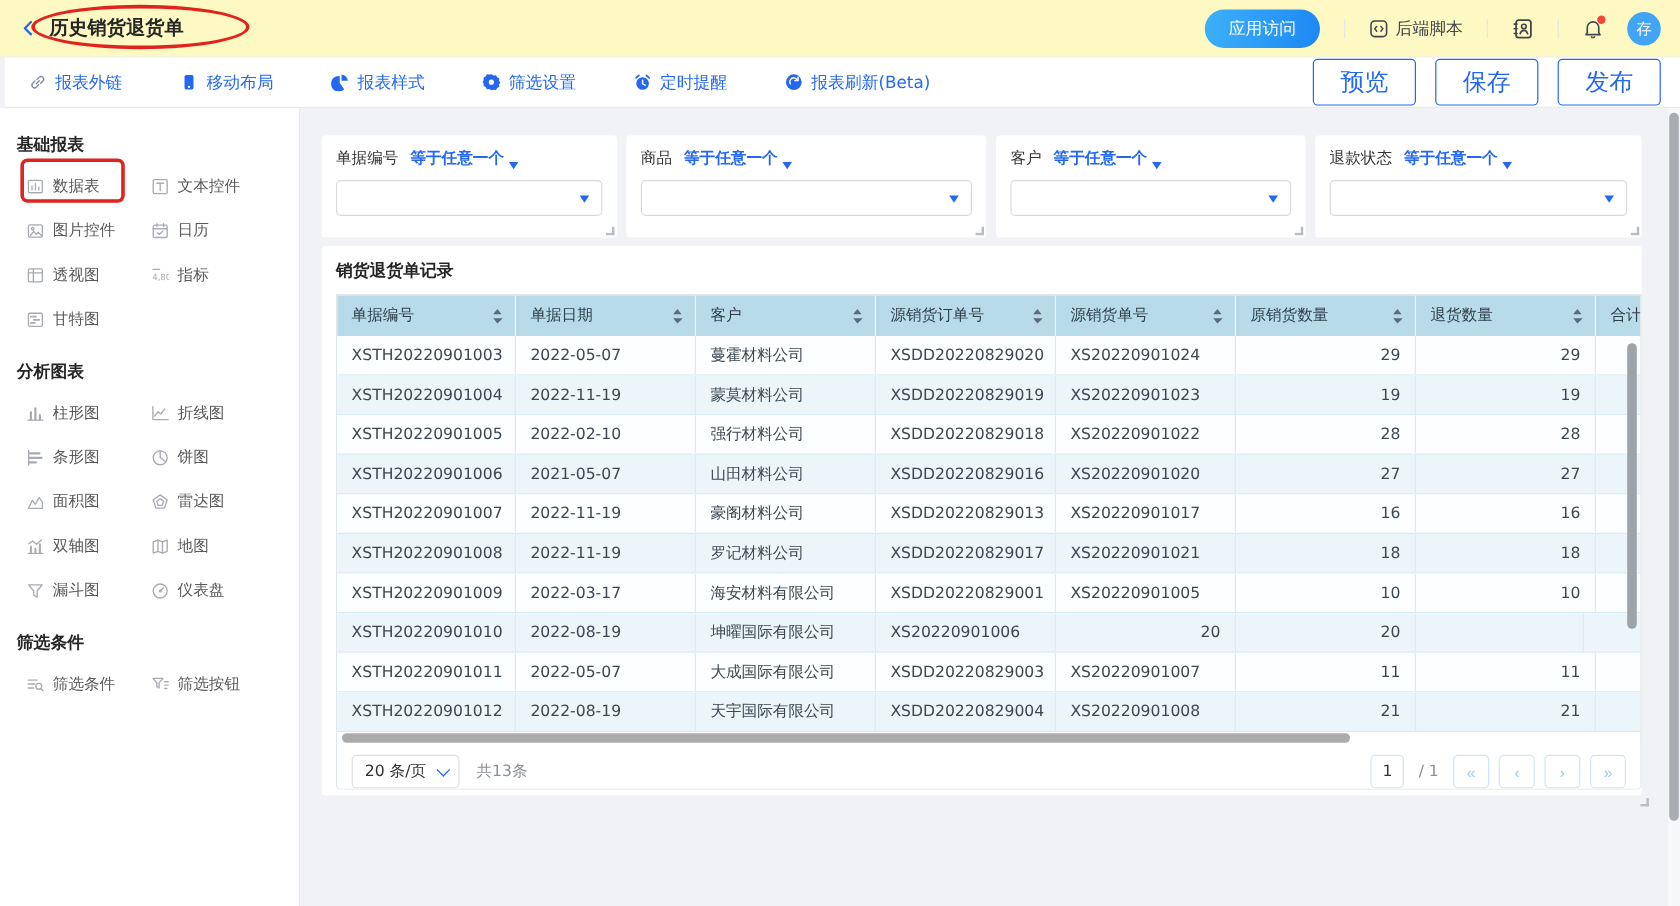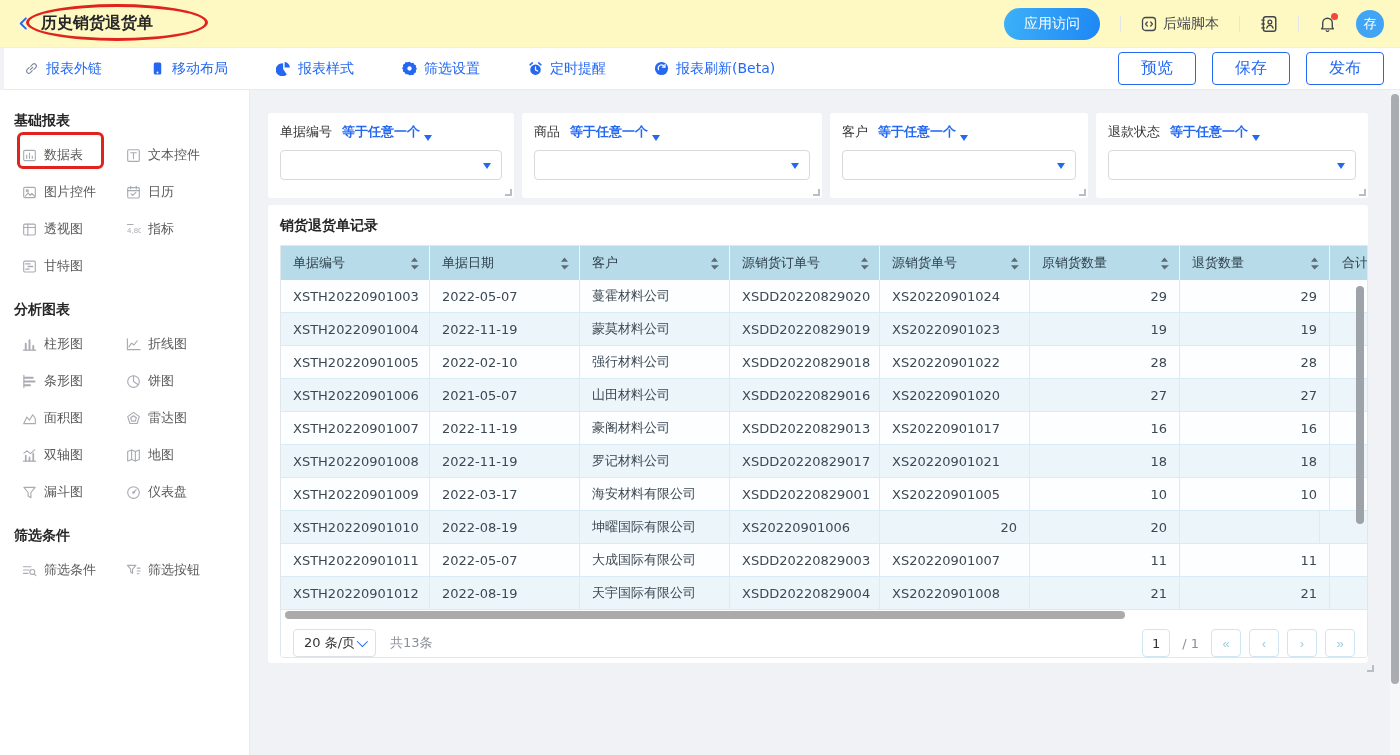--- a/index.html
+++ b/index.html
@@ -19,21 +19,21 @@
   .bell-dot { position:absolute; right:-2px; top:-2px; width:7px; height:7px; border-radius:50%; background:#f5483b; }
   .avatar { width:28px; height:28px; border-radius:50%; background:var(--avatar); color:#fff; font-size:13px; display:flex; align-items:center; justify-content:center; cursor:pointer; }
 
   
   .toolbar { position:absolute; left:4px; top:48px; width:1400px; height:42px; background:#fff; border-bottom:1px solid #e8eaed; display:flex; align-items:center; padding:0 20px; z-index:5; }
   .tb-left { display:flex; align-items:center; gap:48px; }
   .tb-item { display:flex; align-items:center; gap:7px; color:var(--accent); font-size:14px; cursor:pointer; }
   .tb-item .ticon { display:flex; align-items:center; color:var(--accent); }
   .tb-item:first-child .ticon { color:#7e8ba0; }
   .tb-right { margin-left:auto; display:flex; align-items:center; gap:16px; }
-  .tb-btn { background:#fff; border:1px solid var(--accent); color:var(--accent); border-radius:4px; font-size:16px; padding:5px 22px; cursor:pointer; }
+  .tb-btn { background:#fff; border:1px solid var(--accent); color:var(--accent); border-radius:4px; font-size:20px; padding:5px 22px; cursor:pointer; }
 
   
   .sidebar { position:absolute; left:0; top:90px; width:250px; height:665px; background:#fff; border-right:1px solid #e8eaed; padding:22px 14px; overflow:hidden; }
   .sb-section { margin-bottom:26px; }
   .sb-title { font-size:14px; font-weight:700; color:#262626; margin-bottom:16px; }
   .sb-grid { display:grid; grid-template-columns:104px 1fr; row-gap:19px; padding-left:8px; }
   .sb-item { display:flex; align-items:center; gap:7px; color:#595959; font-size:13px; cursor:grab; white-space:nowrap; }
   .sb-item .sicon { color:#a8abb2; display:flex; align-items:center; }
 
   
@@ -59,21 +59,21 @@
   .th .sort { color:#5c6b77; display:flex; flex-direction:column; }
   .trow { display:flex; height:33px; border-bottom:1px solid #d9ebf4; overflow:hidden; }
   .trow:nth-child(odd) { background:#fcfeff; }
   .trow:nth-child(even) { background:#ebf5fa; }
   .td { flex:none; display:flex; align-items:center; padding:0 12px; font-size:13px; color:#3c4853; border-right:1px solid #d9ebf4; white-space:nowrap; overflow:hidden; }
   .td.num { justify-content:flex-end; }
   .hscroll { height:10px; position:relative; }
   .hthumb { position:absolute; left:4px; top:1px; width:840px; height:8px; border-radius:4px; background:#ababab; cursor:pointer; }
   .vthumb { position:absolute; right:3px; top:40px; width:8px; height:238px; border-radius:4px; background:#9da3a8; cursor:pointer; z-index:3; }
   .tfoot { height:46px; display:flex; align-items:center; padding:0 12px; background:#fff; }
-  .psize { display:flex; align-items:center; gap:2px; height:28px; border:1px solid #dcdfe6; border-radius:4px; padding:0 10px; font-size:13px; color:#333; cursor:pointer; }
+  .psize { display:flex; align-items:center; gap:9px; height:28px; border:1px solid #dcdfe6; border-radius:4px; padding:0 10px; font-size:13px; color:#333; cursor:pointer; }
   .psize .vcaret { width:8px; height:8px; border-right:1.6px solid var(--accent); border-bottom:1.6px solid var(--accent); transform:rotate(45deg) translateY(-2px); }
   .ptotal { color:#8a9099; margin-left:14px; }
   .pright { margin-left:auto; display:flex; align-items:center; gap:8px; }
   .pinput { width:28px; height:28px; border:1px solid #cfe6f2; border-radius:4px; text-align:center; font-size:13px; color:#333; }
   .pslash { color:#8a9099; margin:0 4px; }
   .pbtn { width:30px; height:28px; border:1px solid #cfe6f2; border-radius:4px; background:#fff; color:#9fcbe0; font-size:13px; display:flex; align-items:center; justify-content:center; cursor:pointer; }
   .tcard .resize-h { right:-6px; bottom:-9px; }
 
   
   .pagescroll { position:absolute; right:0; top:0; width:10px; height:665px; background:#f6f7f8; }

